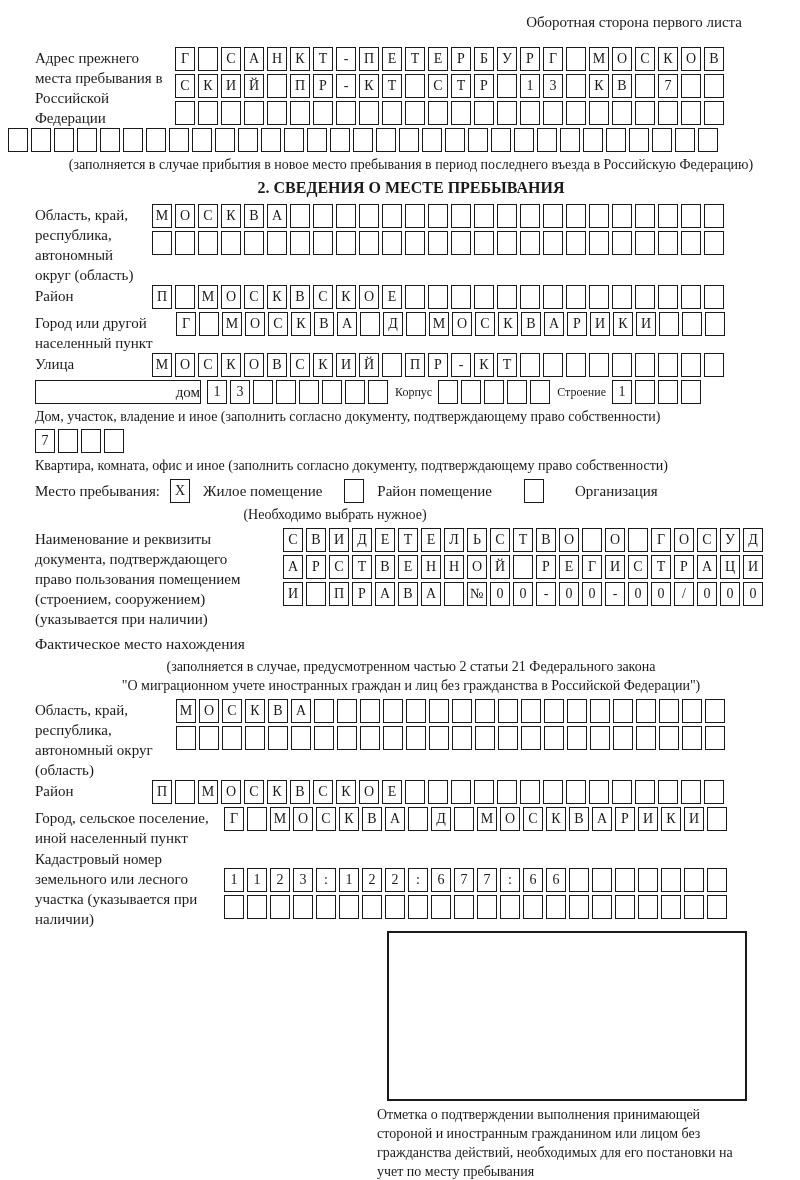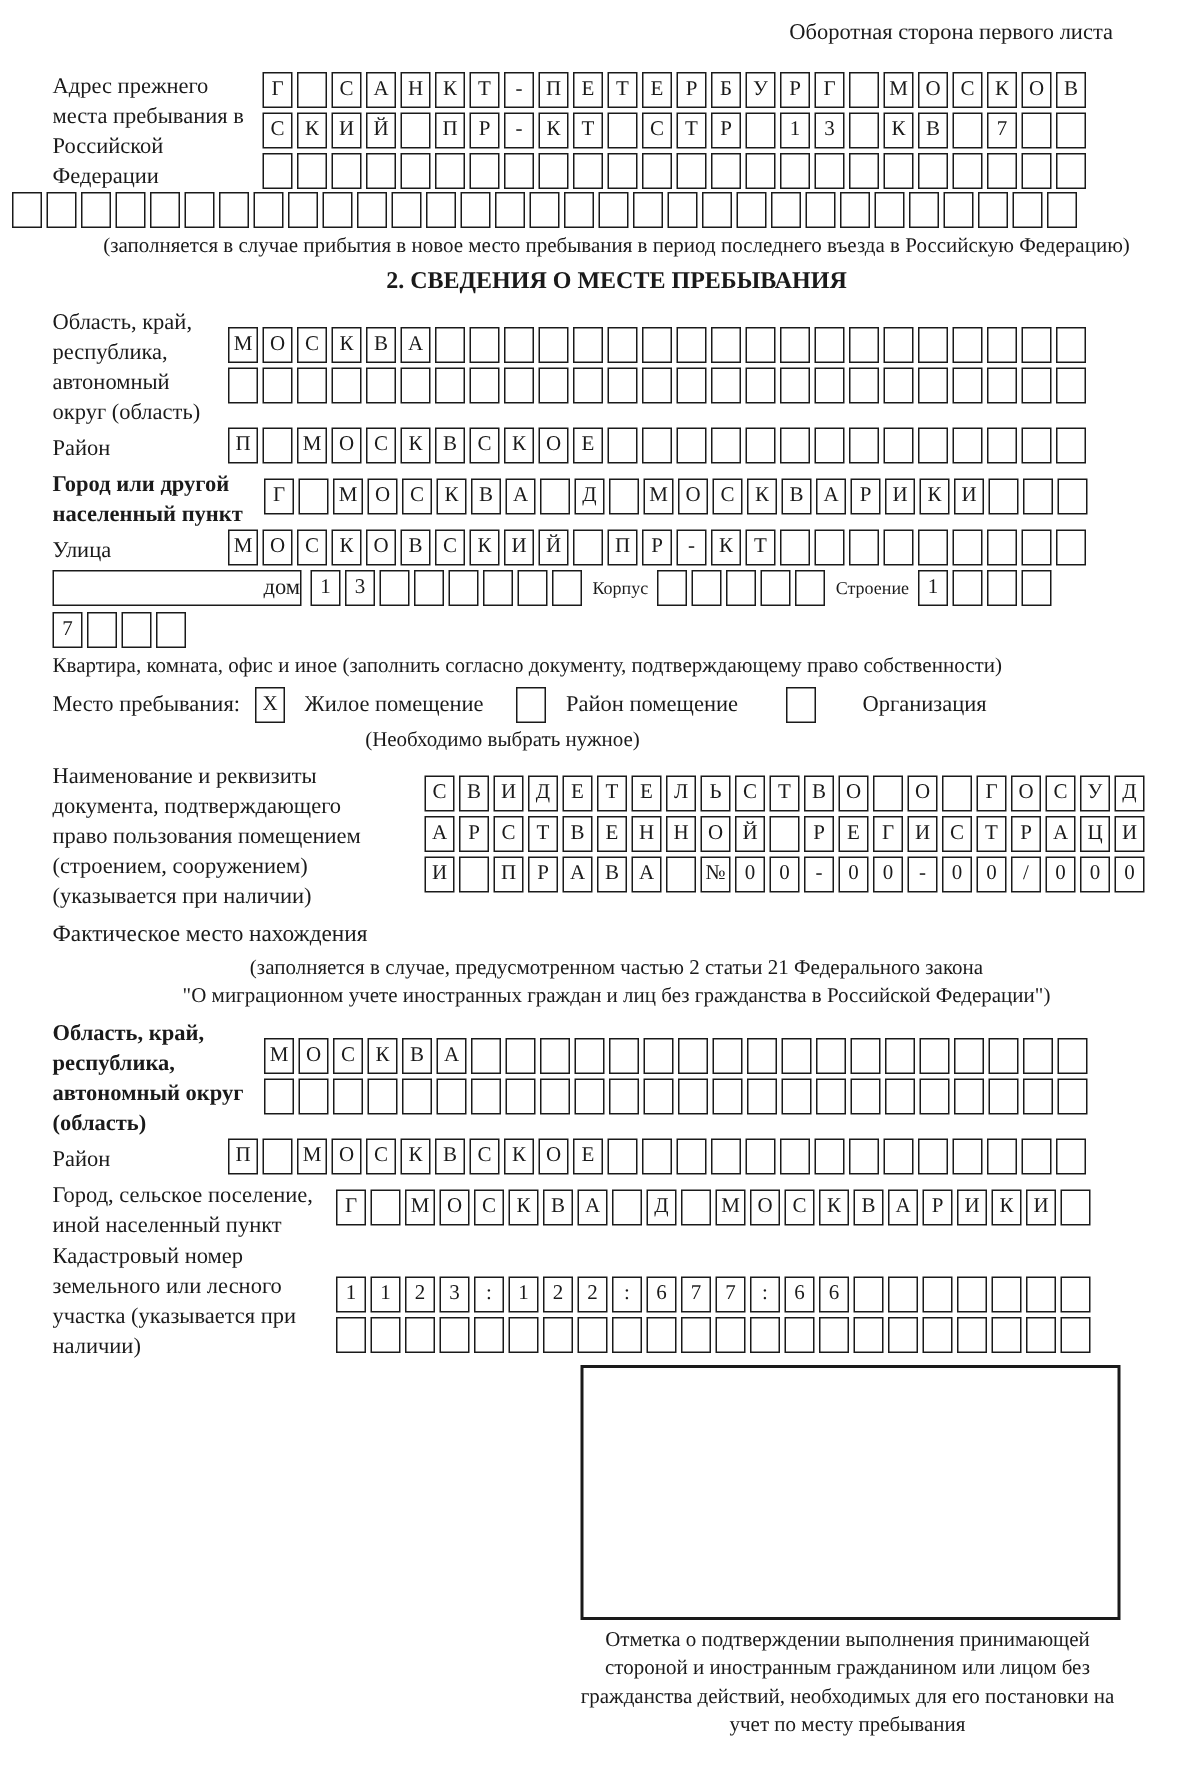--- a/index.html
+++ b/index.html
@@ -8,25 +8,25 @@
   body {
     width: 800px; height: 1180px; overflow: hidden;
     background: #ffffff; color: var(--ink);
     font-family: "Liberation Serif", "DejaVu Serif", serif;
     font-size: 15px;
   }
   .page { padding: 14px 14px 0 35px; width: 765px; }
 
   .hdr { text-align: right; padding-right: 58px; font-size: 15px; margin-bottom: 16px; }
 
-  .block { display: flex; align-items: center; }
+  .block { display: flex; align-items: flex-start; }
   .lbl { line-height: 20px; font-size: 15px; flex: none; padding-top: 1px; }
   .w140 { width: 140px; }
   .w117 { width: 117px; }
-  .w141 { width: 141px; font-weight: bold; }
+  .w141 { width: 141px; }
   .w189 { width: 189px; }
   .w213 { width: 213px; }
   .rows { flex: none; }
 
   .boxrow { white-space: nowrap; margin-bottom: 2px; height: 25px; }
   .cb {
     display: inline-block; width: 18px; height: 22px;
     border: 1.5px solid var(--ink); margin-right: 3px;
     font-size: 14px; line-height: 22px; text-align: center;
     vertical-align: top; overflow: hidden;
@@ -47,21 +47,21 @@
   .lb200 { width: 197px; }
   .inline-lbl { flex: none; line-height: 25px; margin: 0 6px 0 4px; font-size: 12px; }
 
   .stayrow { display: flex; align-items: center; margin-top: 3px; height: 26px; }
   .stayrow .txt { line-height: 25px; }
   .stayrow .boxrow { margin: 0 10px; height: 25px; }
   .stay-note { width: 600px; text-align: center; margin-top: 1px; }
 
   .stamp-wrap { margin-left: 352px; margin-top: 2px; }
   .stamp-box { width: 356px; height: 166px; border: 2px solid var(--ink); }
-  .stamp-note { width: 376px; text-align: center; margin-left: -10px; margin-top: 4px; font-size: 14px; line-height: 19px; }
+  .stamp-note { width: 376px; text-align: left; margin-left: -10px; margin-top: 4px; font-size: 14px; line-height: 19px; }
 
   .mb0 { margin-bottom: 0; }
 </style>
 </head>
 <body>
 
 <div class="page">
 
   <div class="hdr">Оборотная сторона первого листа</div>
 
@@ -102,20 +102,21 @@
   </div>
 
   <div class="houserow">
     <div class="labelbox lb167">дом</div>
     <div class="boxrow mb0"><span class="cb">1</span><span class="cb">3</span><span class="cb"></span><span class="cb"></span><span class="cb"></span><span class="cb"></span><span class="cb"></span><span class="cb"></span></div>
     <div class="inline-lbl">Корпус</div>
     <div class="boxrow mb0"><span class="cb"></span><span class="cb"></span><span class="cb"></span><span class="cb"></span><span class="cb"></span></div>
     <div class="inline-lbl">Строение</div>
     <div class="boxrow mb0"><span class="cb">1</span><span class="cb"></span><span class="cb"></span><span class="cb"></span></div>
   </div>
+  <div class="note">Дом, участок, владение и иное (заполнить согласно документу, подтверждающему право собственности)</div>
 
   <div class="houserow" style="margin-top:3px;">
     <div class="boxrow mb0"><span class="cb">7</span><span class="cb"></span><span class="cb"></span><span class="cb"></span></div>
   </div>
   <div class="note">Квартира, комната, офис и иное (заполнить согласно документу, подтверждающему право собственности)</div>
 
   <div class="stayrow">
     <span class="txt">Место пребывания:</span>
     <span class="boxrow"><span class="cb">X</span></span>
     <span class="txt">Жилое помещение</span>

